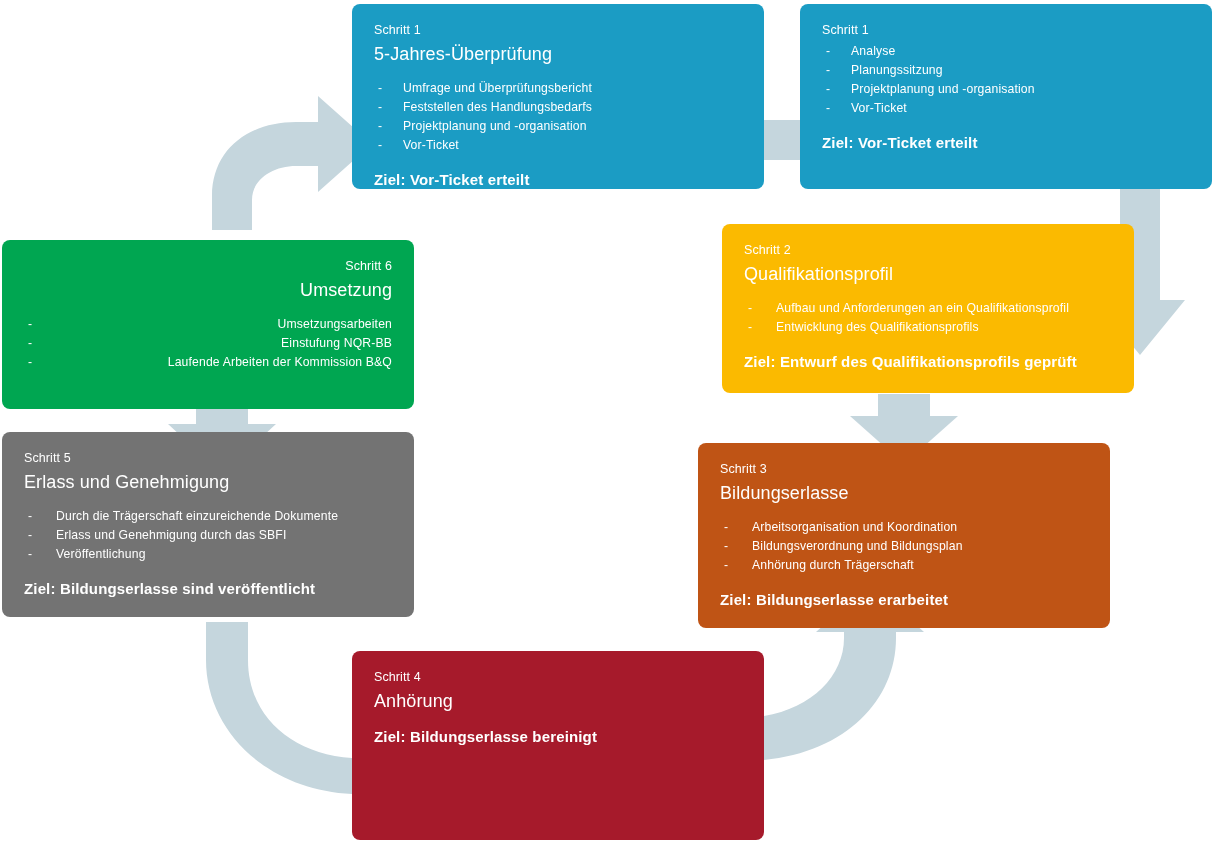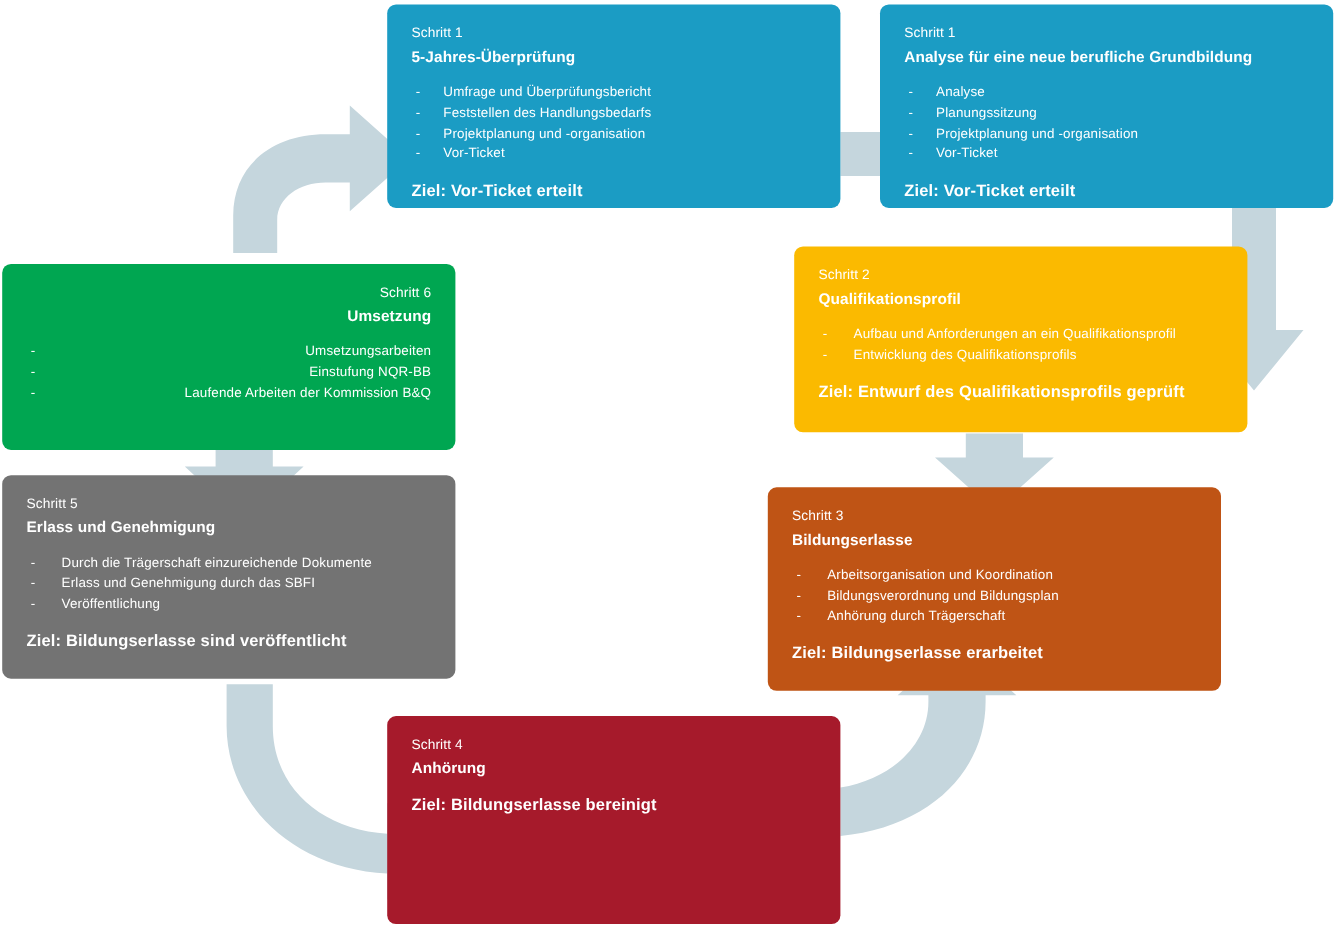--- a/index.html
+++ b/index.html
@@ -32,22 +32,22 @@
     padding: 18px 22px 16px 22px;
   }
   .card .step {
     font-size: 12.5px;
     font-weight: normal;
     line-height: 1.35;
     margin: 0 0 3px 0;
     letter-spacing: 0.1px;
   }
   .card .title {
-    font-size: 14px;
-    font-weight: bold;
+    font-size: 18px;
+    font-weight: normal;
     line-height: 1.35;
     margin: 0 0 13px 0;
     letter-spacing: 0.1px;
   }
   .card ul {
     list-style: none;
     margin: 0 0 14px 0;
     padding: 0 0 0 2px;
   }
   .card ul li {
@@ -110,21 +110,20 @@
       <li>Umfrage und Überprüfungsbericht</li>
       <li>Feststellen des Handlungsbedarfs</li>
       <li>Projektplanung und -organisation</li>
       <li>Vor-Ticket</li>
     </ul>
     <p class="goal">Ziel: Vor-Ticket erteilt</p>
   </div>
 
   <div class="card" id="card-s1b" style="background: rgb(27, 156, 196);">
     <p class="step">Schritt 1</p>
-    <p class="title">Analyse für eine neue berufliche Grundbildung</p>
     <ul>
       <li>Analyse</li>
       <li>Planungssitzung</li>
       <li>Projektplanung und -organisation</li>
       <li>Vor-Ticket</li>
     </ul>
     <p class="goal">Ziel: Vor-Ticket erteilt</p>
   </div>
 
   <div class="card pad-narrow" id="card-s2" style="background: rgb(251, 186, 0);">

